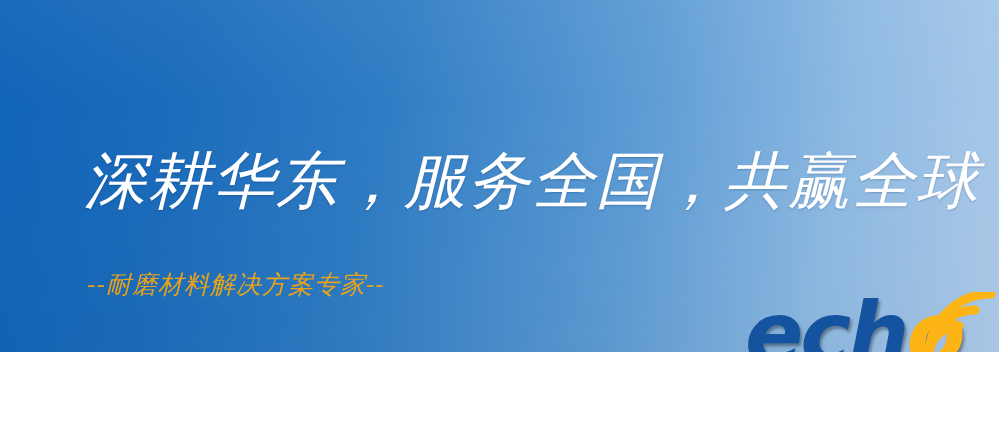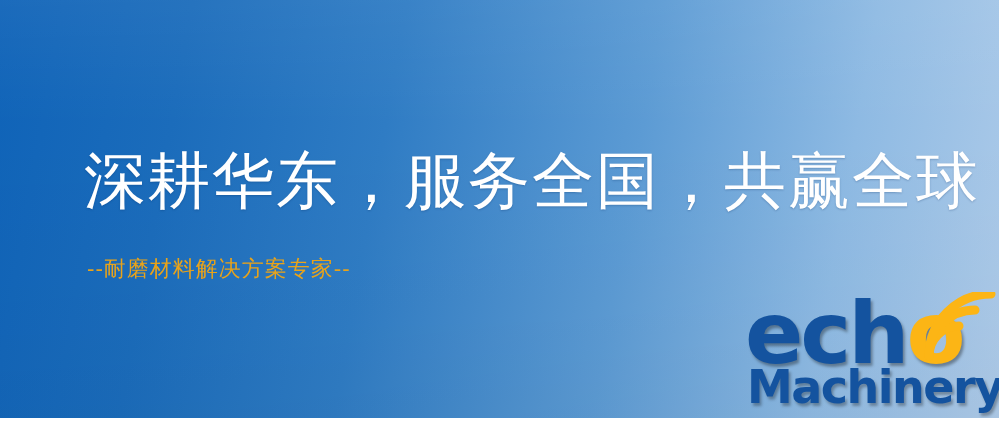--- a/index.html
+++ b/index.html
@@ -3,30 +3,31 @@
 <meta charset="utf-8">
 <style>
   html, body {
     margin: 0;
     padding: 0;
     background: #ffffff;
   }
   #banner {
     position: relative;
     width: 999px;
-    height: 418px;
+    height: 352px;
     overflow: hidden;
     background: linear-gradient(100deg,
         #0f63b8 0%,
         #1b6cbb 18%,
         #2f7cc4 38%,
         #5c9bd4 62%,
         #8ebae3 82%,
         #aecbe9 100%);
     font-family: "Liberation Sans", sans-serif;
+    font-style: italic;
   }
   
   #banner .shade {
     position: absolute;
     inset: 0;
     background: linear-gradient(180deg,
         rgba(255,255,255,0.05) 0%,
         rgba(255,255,255,0.00) 30%,
         rgba(0,0,0,0.015) 75%,
         rgba(0,0,0,0.03) 100%);
@@ -43,23 +44,23 @@
     letter-spacing: 2px;
     color: #ffffff;
     white-space: nowrap;
     font-weight: 400;
     text-shadow: 0 1px 2px rgba(0,40,90,0.25);
   }
 
   .subtitle {
     position: absolute;
     left: 87px;
-    top: 254px;
+    top: 268px;
     font-family: "DejaVu Serif", "Liberation Serif", serif;
-    font-size: 22px;
+    font-size: 25px;
     letter-spacing: 1px;
     color: #e8a31a;
     white-space: nowrap;
     font-weight: 400;
   }
 
   
   .logo {
     position: absolute;
     left: 745px;

